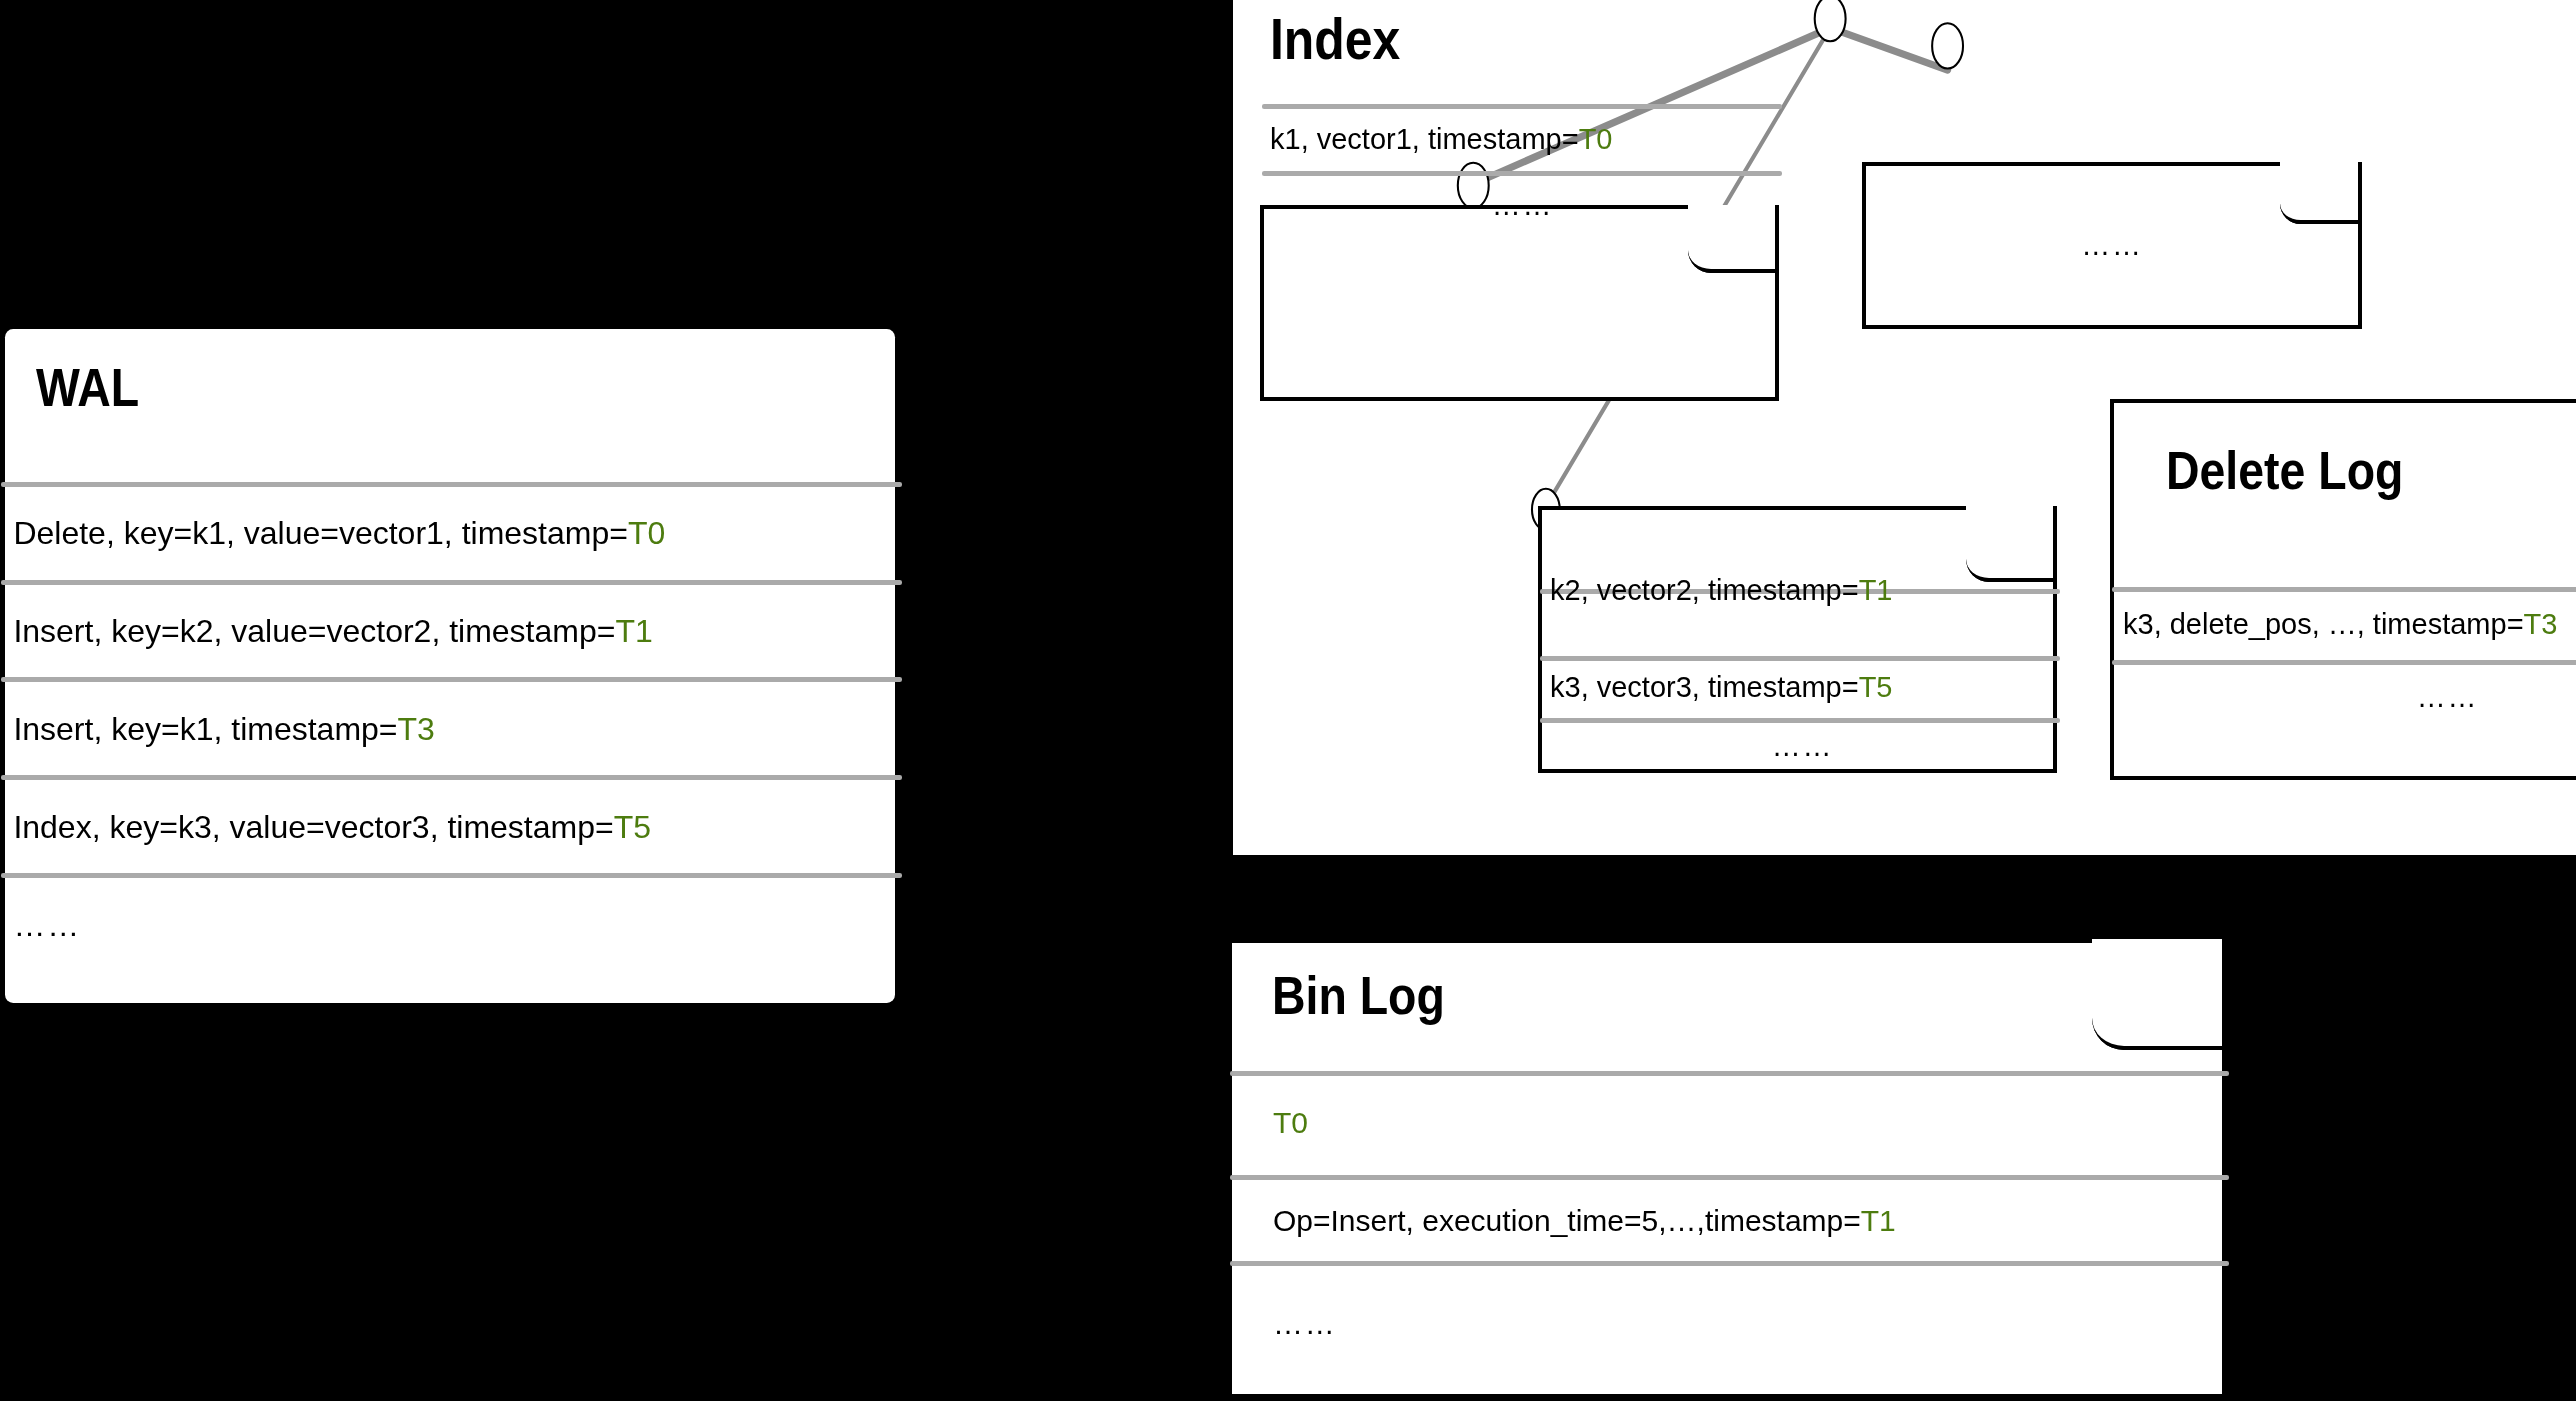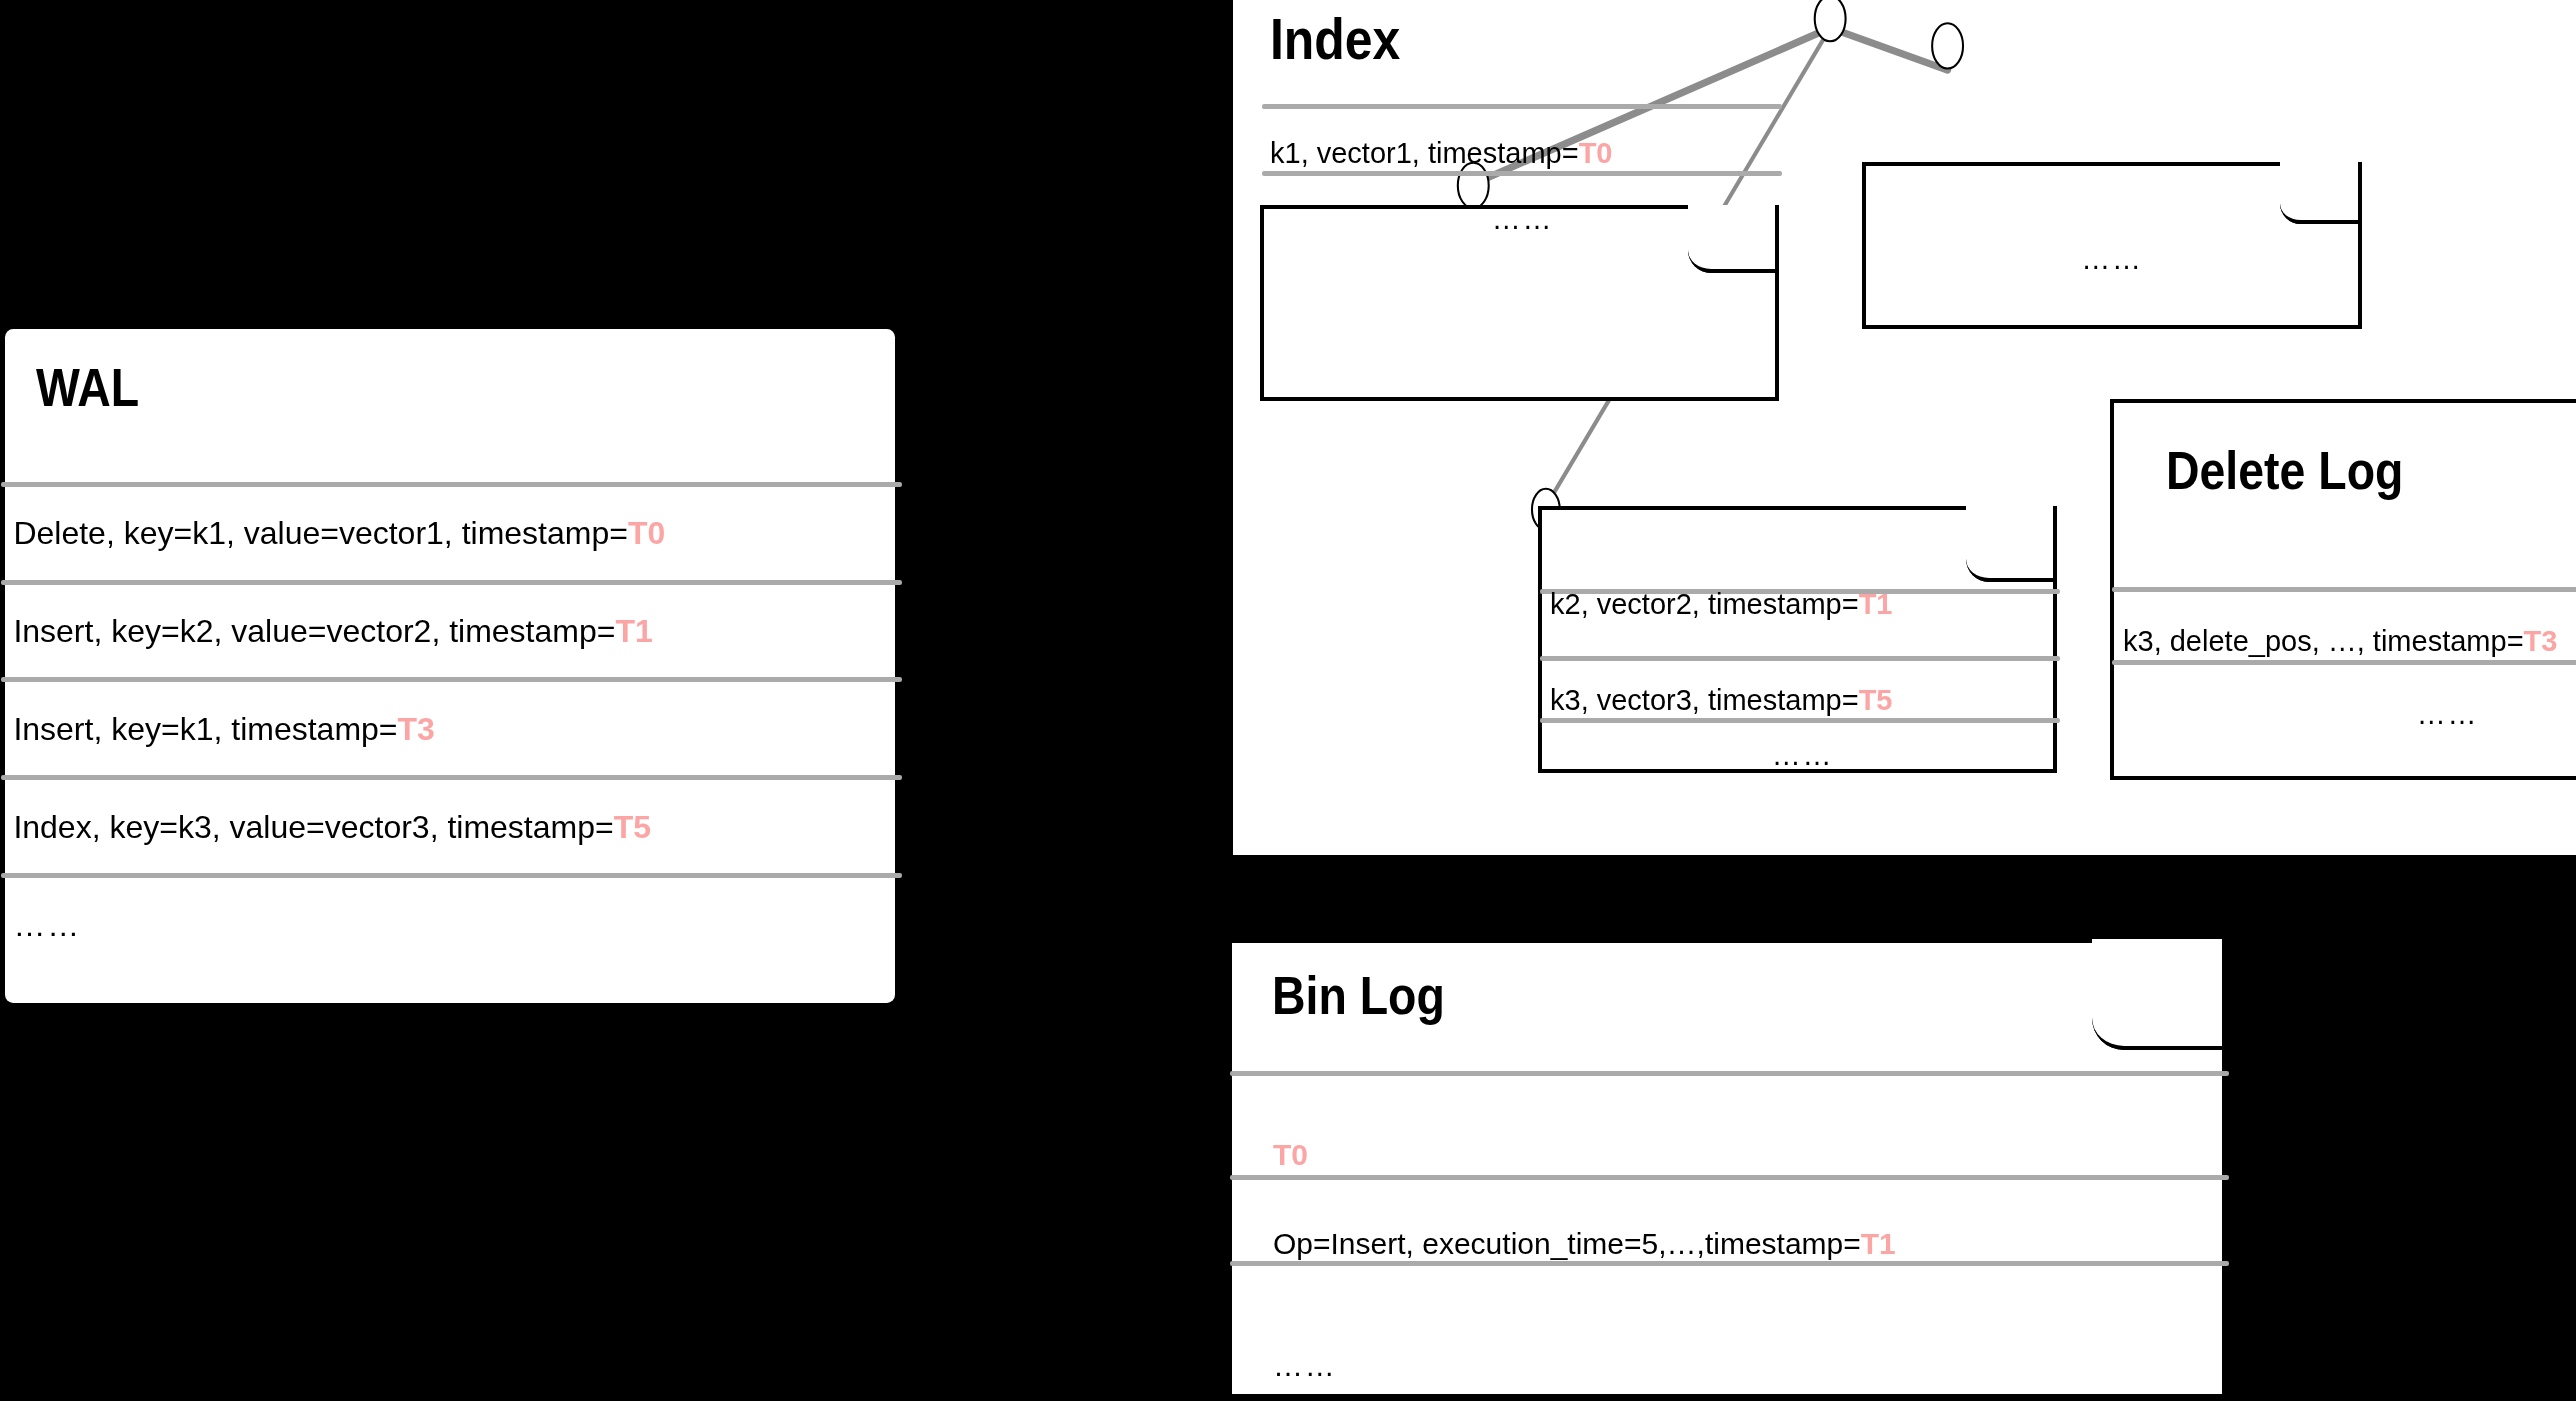--- a/index.html
+++ b/index.html
@@ -13,38 +13,38 @@
          font-stretch:condensed;transform:scaleX(.86);transform-origin:left top;
          white-space:nowrap;}
 
   
   #wal-title{left:36px;top:360px;font-size:54px;}
   .wal-row{position:absolute;left:5.2px;width:893px;height:98px;color:#000;
            font-size:32px;display:flex;align-items:center;}
   .wal-row>span{padding-left:8.2px;white-space:nowrap;}
   .sep{position:absolute;height:4.6px;background:#aaaaaa;border-radius:2.1px;}
   .wal-sep{left:1px;width:901px;}
-  .ts{color:#fca5a5;font-weight:bold;}
+  .ts{color:#4d7c0f;font-weight:normal;}
   .dots{letter-spacing:.06em;}
 
   
   #index-title{left:1270px;top:10.3px;font-size:58px;}
 
   
   #tree-svg{position:absolute;left:1233px;top:-3.1px;width:1578px;height:858px;
             overflow:visible;pointer-events:none;}
 
   
   .doc{position:absolute;}
   .doc .paper{position:absolute;inset:0;background:#fff;
       border:4.1px solid #000;box-sizing:border-box;}
   .doc .fold-cut{position:absolute;top:0;right:0;background:#000;}
   .doc .fold-page{position:absolute;top:0;right:0;background:#fff;
       border:4.1px solid #000;box-sizing:border-box;border-left:none;border-top:none;}
-  .doc-row{position:absolute;color:#000;font-size:29px;display:flex;align-items:flex-end;
+  .doc-row{position:absolute;color:#000;font-size:29px;display:flex;align-items:center;
            white-space:nowrap;}
 
   
   #idx-card-1{left:1260px;top:205px;width:519px;height:196px;}
   #idx-card-1 .fold-cut{width:91px;height:68px;
      border-bottom-left-radius:23px;border-top-right-radius:0;}
   #idx-card-1 .fold-page{width:91px;height:68px;
      border-bottom-left-radius:23px;}
 
   

